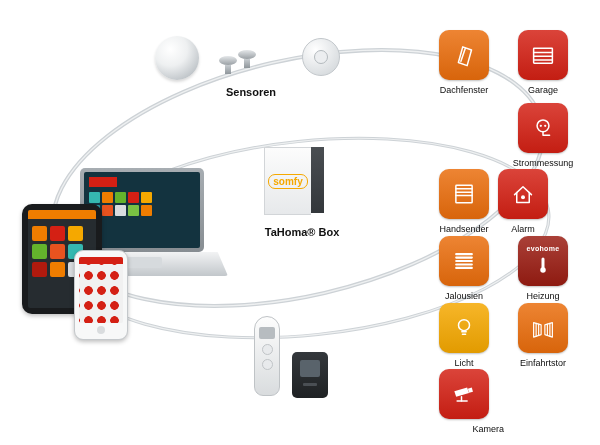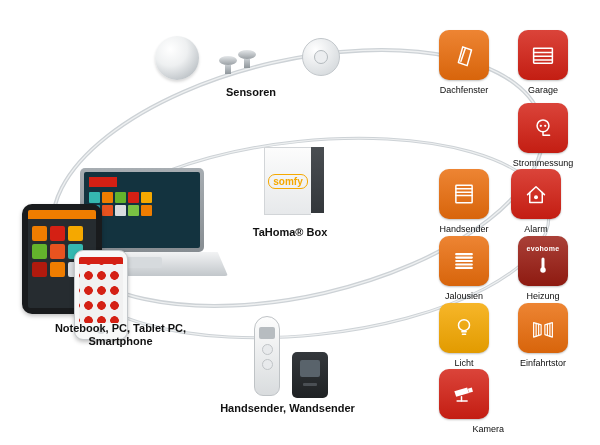--- a/index.html
+++ b/index.html
@@ -97,21 +97,21 @@
   </div>
   <div class="abs sunsensor">
     <div class="core"></div>
   </div>
   <div class="node-label" style="left:203px;top:86px;width:96px;">Sensoren</div>
 
   <div class="abs box-face">
     <span class="somfy-logo" style="color: rgb(245, 168, 0); border-color: rgb(245, 168, 0);">somfy</span>
   </div>
   <div class="abs box-side"></div>
-  <div class="node-label" style="left:230px;top:226px;width:120px;">TaHoma® Box</div>
+  <div class="node-label" style="left:242px;top:226px;width:120px;">TaHoma® Box</div>
 
   <div class="abs laptop-screen">
     <div class="laptop-display">
       <div class="banner"></div>
       <div class="mini-grid">
         <i class="c1"></i>
           <i class="c2"></i>
           <i class="c3"></i>
           <i class="c4"></i>
           <i class="c5"></i>
@@ -143,35 +143,30 @@
       </div>
     </div>
   </div>
 
   <div class="abs phone">
     <div class="phone-display">
       <div class="phone-bar"></div>
     </div>
     <div class="home-btn"></div>
   </div>
-  <div class="node-label" style="left:28px;top:322px;width:185px;">
-    <div>Notebook, PC, Tablet PC,</div>
-    <div>Smartphone</div>
-  </div>
 
   <div class="abs handheld">
     <div class="remote-screen"></div>
     <div class="remote-btn"></div>
     <div class="remote-btn"></div>
   </div>
   <div class="abs wall-sender">
     <div class="wall-screen"></div>
     <div class="wall-btn"></div>
   </div>
-  <div class="node-label" style="left:195px;top:402px;width:185px;">Handsender, Wandsender</div>
 
   <div class="tile-group" style="left:424px;top:30px;">
     <div class="tile" style="background-color: rgb(234, 109, 12);">
       <svg width="30" height="30" viewBox="0 0 48 48">
           <path d="M15 36 L22 11 L36 16 L29 41 Z"></path>
           <path d="M19 34 L26 13.5"></path>
         </svg>
     </div>
     <div class="tile-label">Dachfenster</div>
   </div>
@@ -206,21 +201,21 @@
       <svg width="30" height="30" viewBox="0 0 48 48">
           <rect x="11" y="10" width="26" height="28" rx="1"></rect>
           <line x1="11" y1="15.5" x2="37" y2="15.5"></line>
           <line x1="11" y1="21" x2="37" y2="21"></line>
           <line x1="11" y1="26.5" x2="37" y2="26.5"></line>
         </svg>
     </div>
     <div class="tile-label">Handsender</div>
   </div>
 
-  <div class="tile-group" style="left:496px;top:169px;">
+  <div class="tile-group" style="left:483px;top:169px;">
     <div class="tile" style="background-color: rgb(212, 32, 20);">
       <svg width="30" height="30" viewBox="0 0 48 48">
           <path d="M10.5 25 L24 12.5 L37.5 25"></path>
           <path d="M14 21.5 V37.5 H34 V21.5"></path>
           <circle class="f" cx="24" cy="29" r="3.2"></circle>
         </svg>
     </div>
     <div class="tile-label">Alarm</div>
   </div>
 

